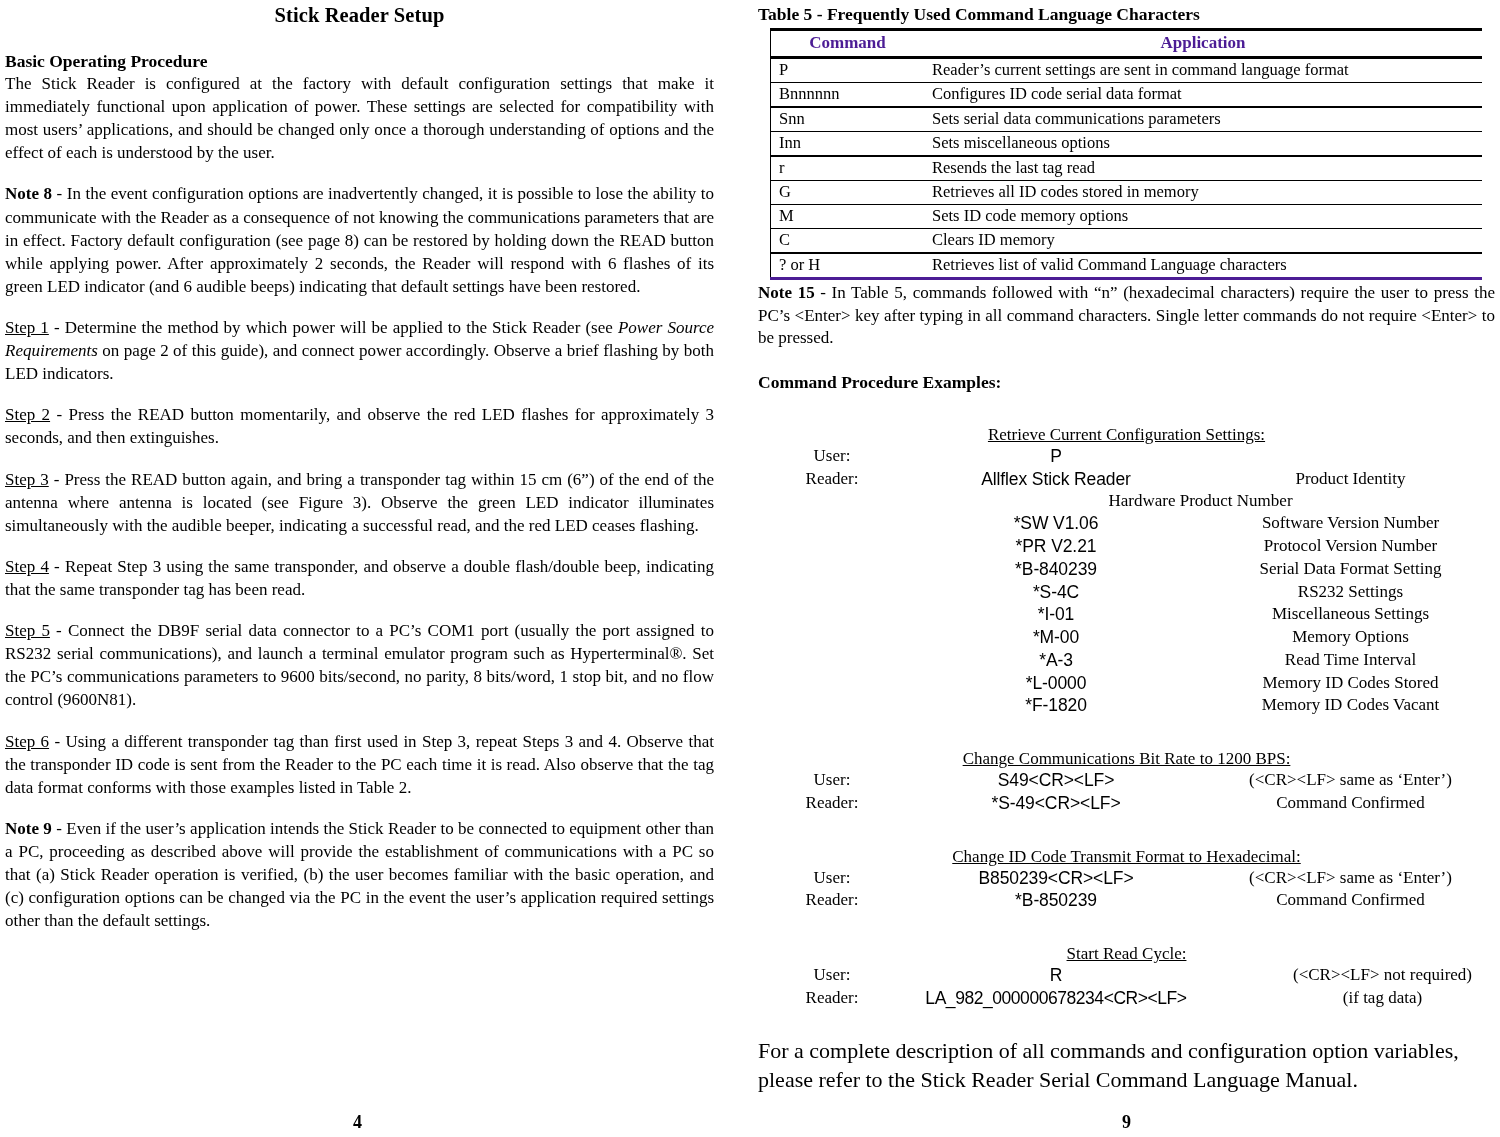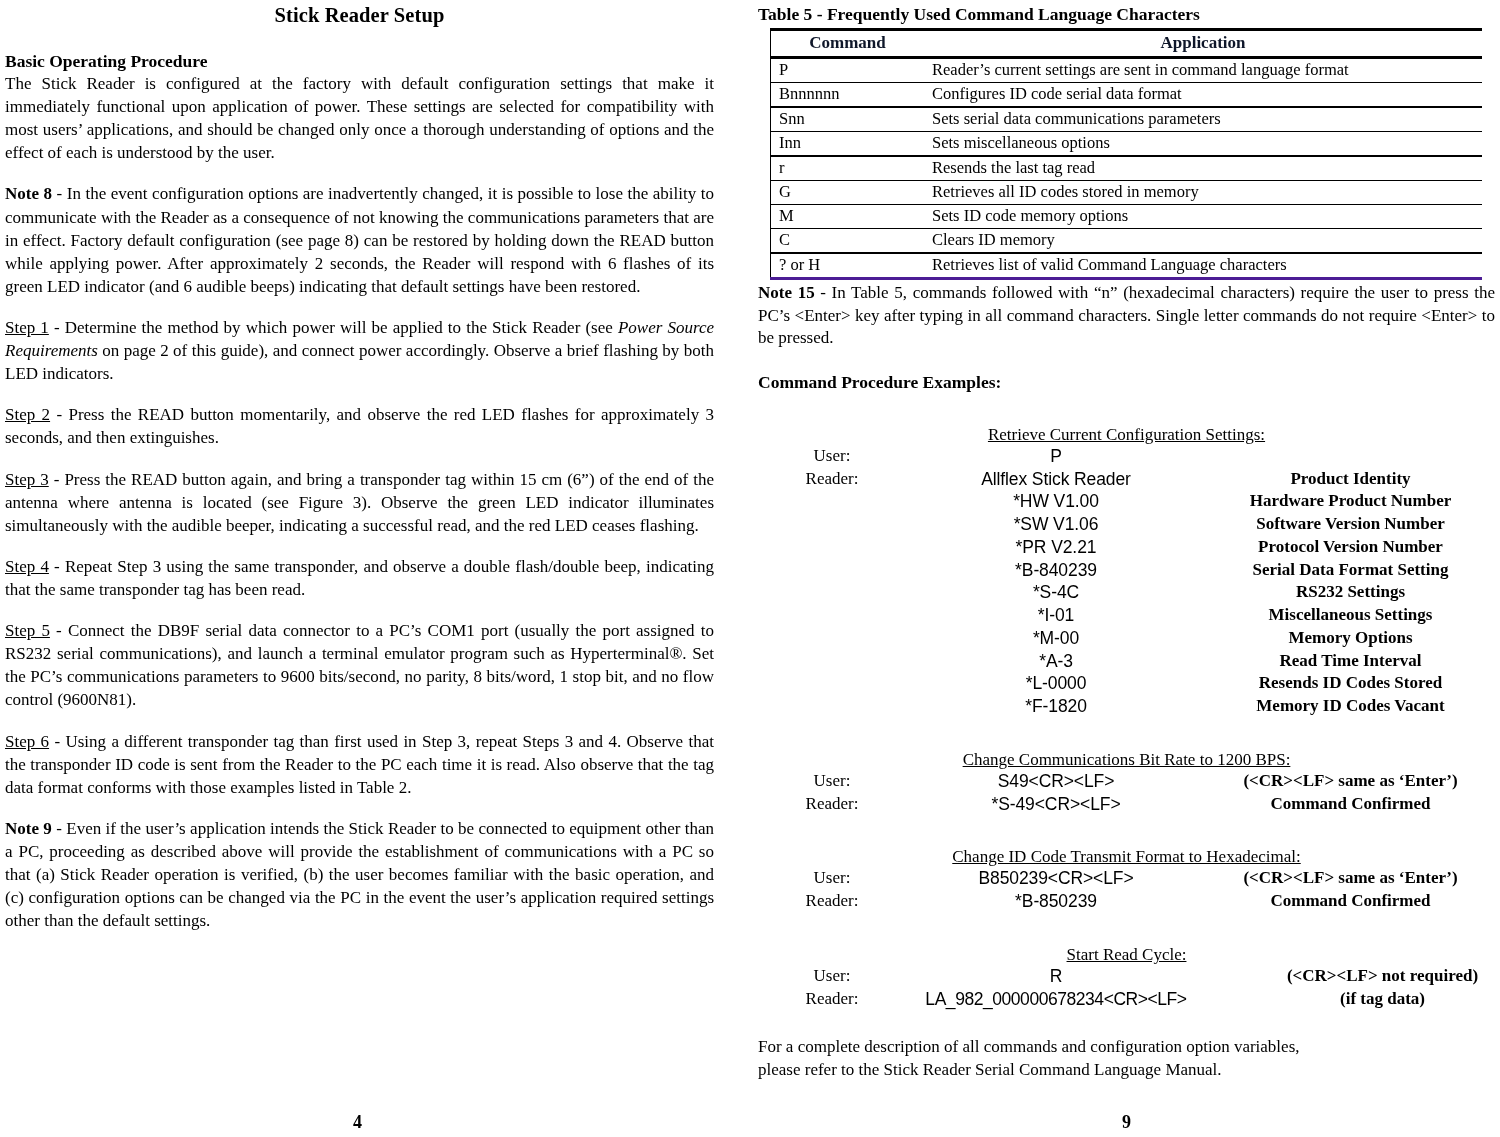--- a/index.html
+++ b/index.html
@@ -87,21 +87,21 @@
     margin: 0 0 0 12px;
     font-size: 16.5px;
   }
   table.cmd-table th,
   table.cmd-table td {
     text-align: left;
     vertical-align: middle;
     padding: 1px 0 2px 8px;
   }
   table.cmd-table th {
-    color: #0f172a;
+    color: #4c1d95;
     font-weight: bold;
     font-size: 17px;
     padding-top: 2px;
     padding-bottom: 3px;
   }
   table.cmd-table th.th-cmd { text-align: center; width: 145px; padding-left: 0; }
   table.cmd-table th.th-app { text-align: center; padding-left: 0; }
   table.cmd-table tr.head-row {
     border-top: 3px solid #000;
     border-bottom: 3px solid #000;
@@ -148,24 +148,24 @@
     flex: 0 0 148px;
   }
   .ex-value {
     width: 300px;
     flex: 0 0 300px;
     font-family: "Liberation Sans", "DejaVu Sans", sans-serif;
     font-size: 17.5px;
     letter-spacing: -0.1px;
   }
   .ex-value.narrow { letter-spacing: -0.45px; }
-  .ex-desc { flex: 1 1 auto; font-weight: bold; }
+  .ex-desc { flex: 1 1 auto; }
   .ex-desc.indent { padding-left: 64px; }
   .closing {
-    font-size: 17px;
+    font-size: 22px;
     line-height: 1.33;
     margin-top: 26px;
   }
   .page-num-right {
     position: absolute;
     bottom: 4px;
     left: 8px;
     right: 5px;
     text-align: center;
     font-size: 18px;
@@ -266,21 +266,20 @@
         <span class="ex-value">P</span>
         <span class="ex-desc"></span>
       </div>
       <div class="ex-row">
         <span class="ex-label">Reader:</span>
         <span class="ex-value">Allflex Stick Reader</span>
         <span class="ex-desc">Product Identity</span>
       </div>
       <div class="ex-row">
         <span class="ex-label"></span>
-        <span class="ex-value">*HW V1.00</span>
         <span class="ex-desc">Hardware Product Number</span>
       </div>
       <div class="ex-row">
         <span class="ex-label"></span>
         <span class="ex-value">*SW  V1.06</span>
         <span class="ex-desc">Software Version Number</span>
       </div>
       <div class="ex-row">
         <span class="ex-label"></span>
         <span class="ex-value">*PR V2.21</span>
@@ -307,21 +306,21 @@
         <span class="ex-desc">Memory Options</span>
       </div>
       <div class="ex-row">
         <span class="ex-label"></span>
         <span class="ex-value">*A-3</span>
         <span class="ex-desc">Read Time Interval</span>
       </div>
       <div class="ex-row">
         <span class="ex-label"></span>
         <span class="ex-value">*L-0000</span>
-        <span class="ex-desc">Resends ID Codes Stored</span>
+        <span class="ex-desc">Memory ID Codes Stored</span>
       </div>
       <div class="ex-row">
         <span class="ex-label"></span>
         <span class="ex-value">*F-1820</span>
         <span class="ex-desc">Memory ID Codes Vacant</span>
       </div>
     </div>
 
     <div class="ex-group">
       <div><span class="ex-title">Change Communications Bit Rate to 1200 BPS:</span></div>

